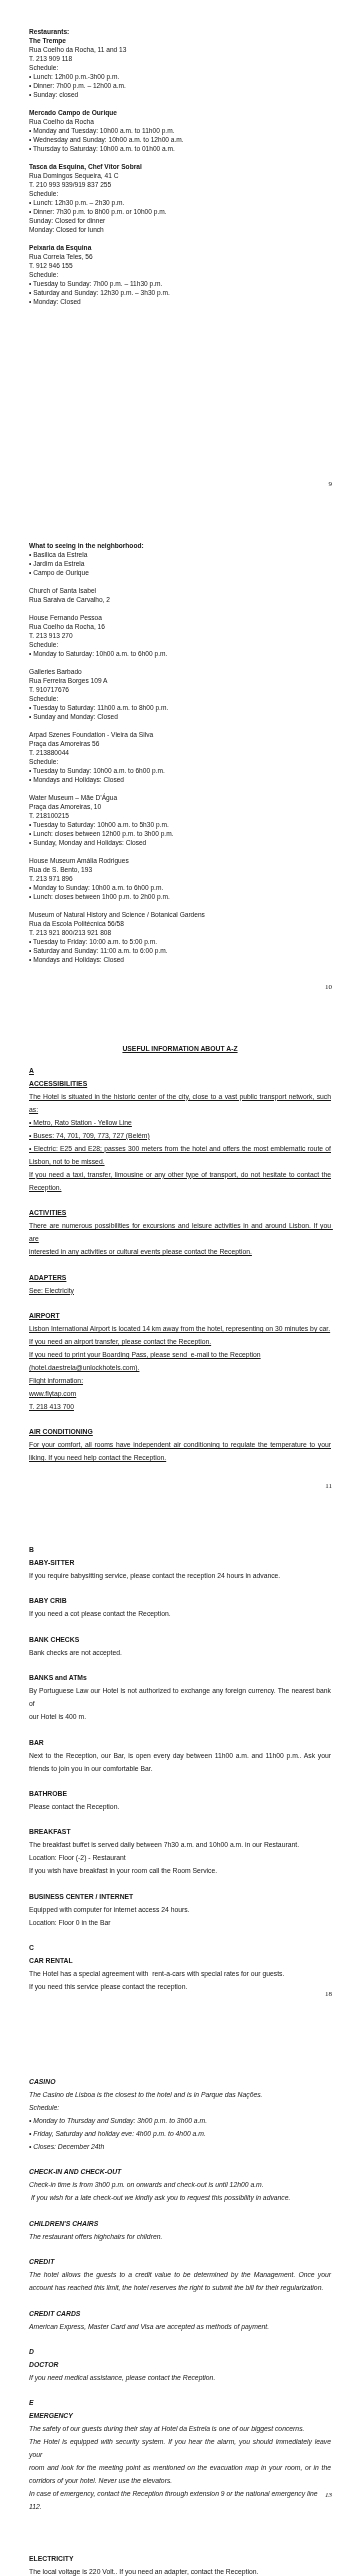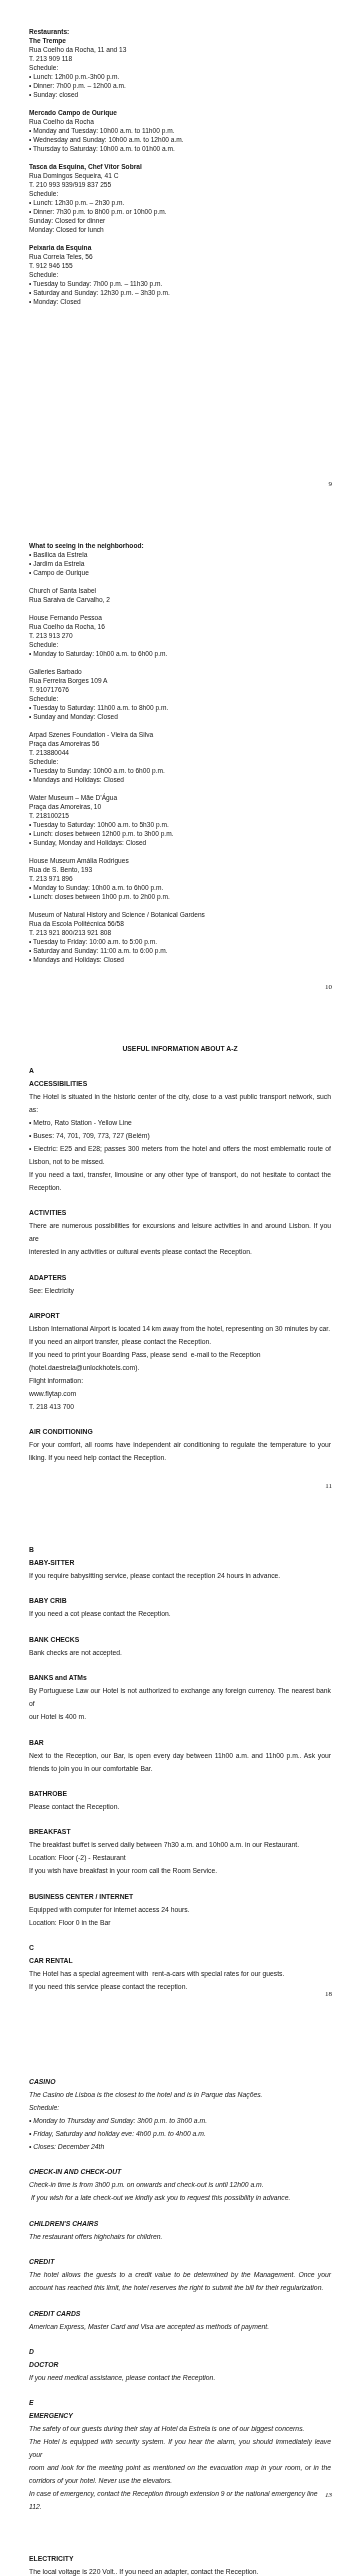--- a/index.html
+++ b/index.html
@@ -5,21 +5,21 @@
   html,body { margin:0; padding:0; background:#ffffff; }
   #doc {
     position:relative; width:355px; height:4016px; margin:0 auto;
     background:#ffffff; color:#161616; overflow:hidden;
     font-family:"Liberation Sans", sans-serif;
   }
   .page { position:absolute; left:0; width:355px; box-sizing:border-box;
           padding-left:29px; padding-right:24px; }
   .pg1{top:0;height:502px;padding-top:27px;}
   .pg2{top:502px;height:502px;padding-top:39px;}
-  .pg3{top:1005px;height:502px;padding-top:37px;}
+  .pg3{top:1005px;height:502px;padding-top:37px;text-decoration:underline;}
   .pg4{top:1507px;height:502px;padding-top:36px;}
   .pg5{top:2009px;height:502px;padding-top:66px;font-style:italic;}
   .pg6{top:2512px;height:502px;padding-top:40px;}
   .ln { white-space:pre-wrap; }
   .list .ln { font-size:6.6px; line-height:9px; }
   .az .ln   { font-size:6.8px; line-height:13px; }
   .b { font-weight:bold; }
   .j { text-align:justify; text-align-last:justify; text-justify:inter-word; }
   .title { text-align:center; font-weight:bold; font-size:9px; }
   .az .ln.title { line-height:14.4px; }

